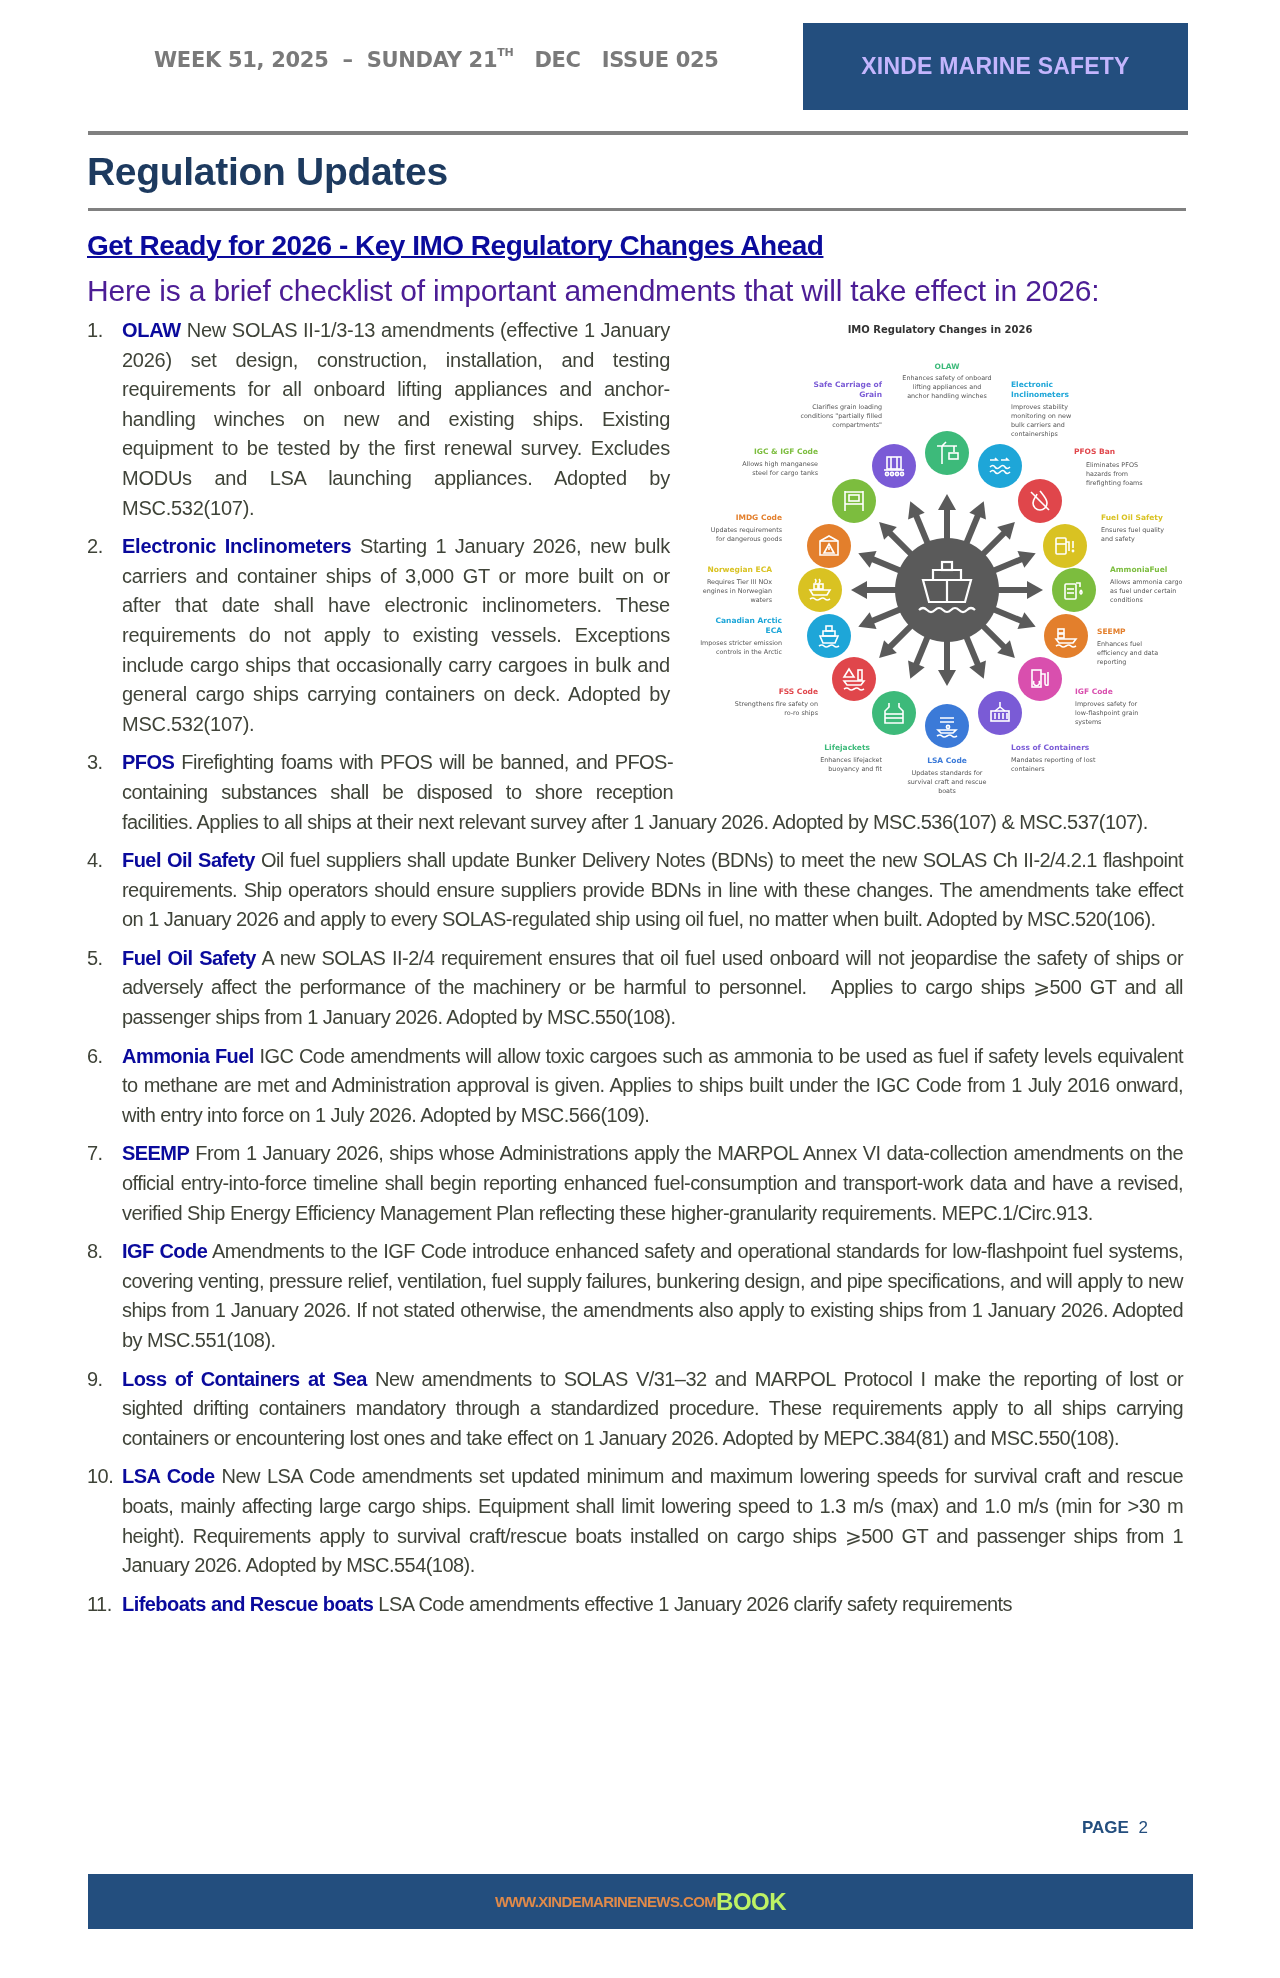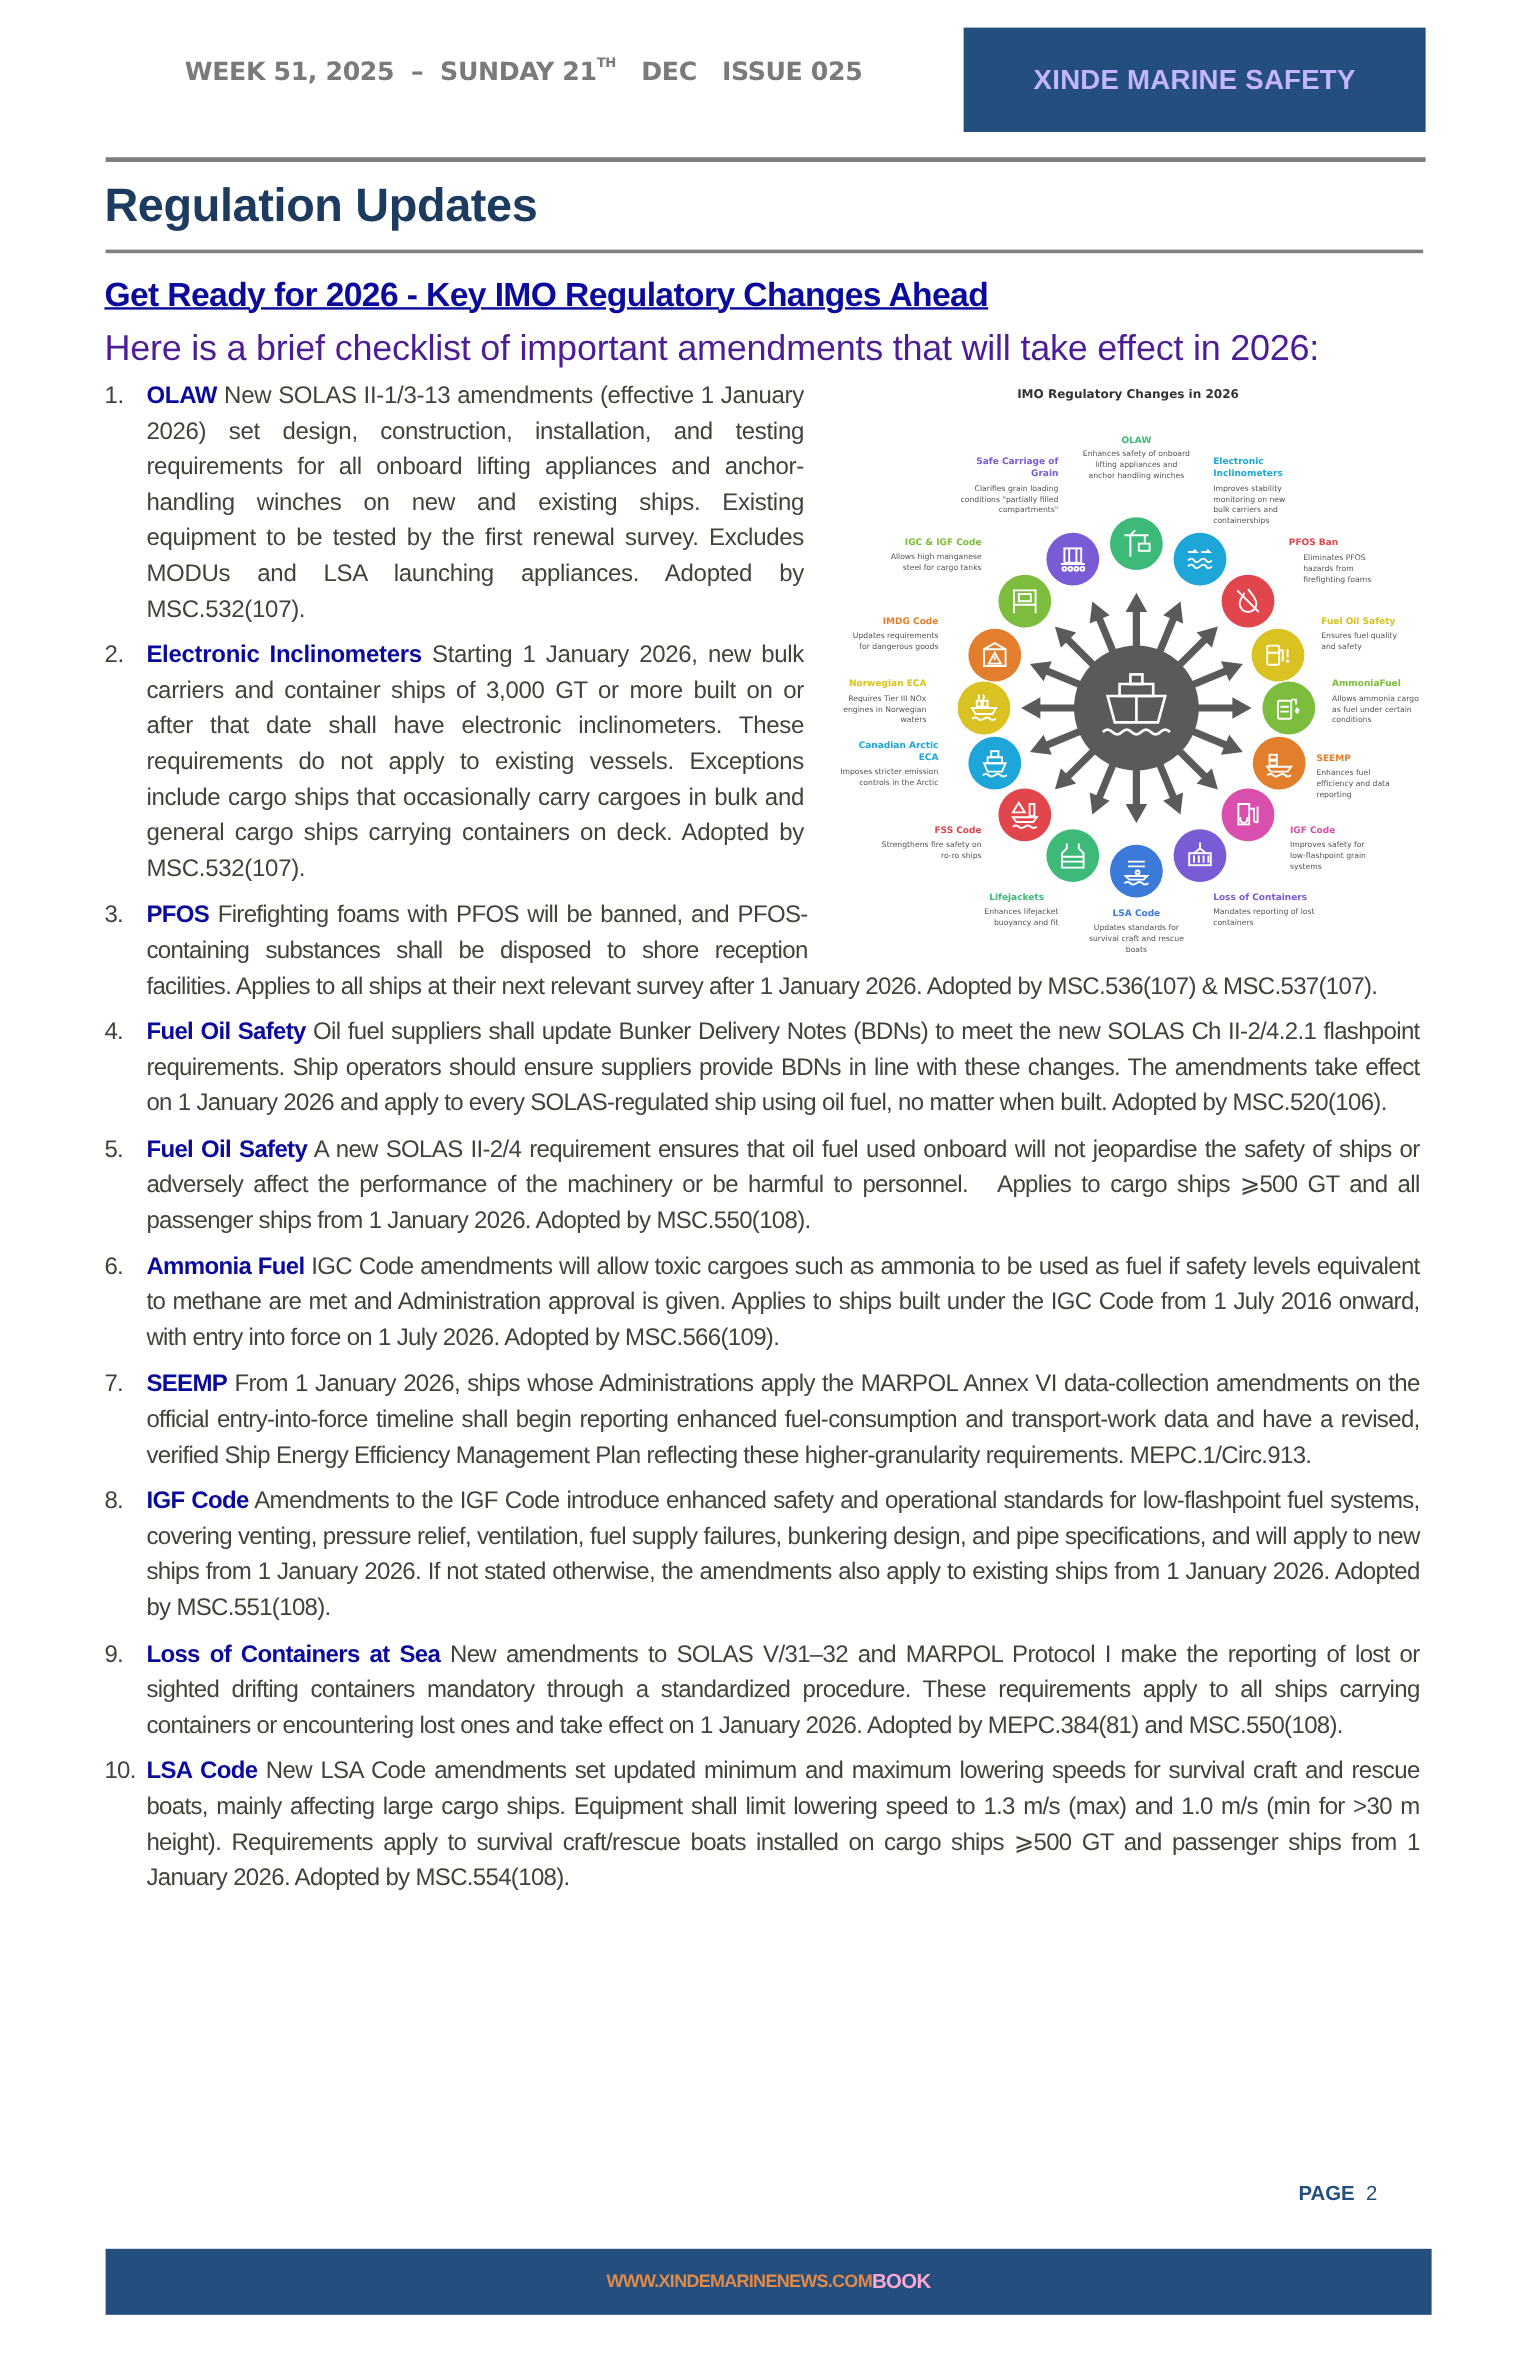--- a/index.html
+++ b/index.html
@@ -43,21 +43,21 @@
   .info-title { position: absolute; left: 0; width: 500px; top: 8px; text-align: center; font-size: 10px; font-weight: bold; color: #333; }
   .node-label { position: absolute; font-size: 7.5px; font-weight: bold; line-height: 10px; }
   .node-desc { position: absolute; font-size: 6.4px; color: #555; line-height: 9px; }
   .r { text-align: right; } .c { text-align: center; }
   .node-circle { position: absolute; width: 44px; height: 44px; border-radius: 50%; display: flex; align-items: center; justify-content: center; }
   .node-circle svg { width: 26px; height: 26px; }
 
   .page-label { position: absolute; left: 1082px; top: 1818px; font-size: 17px; font-weight: bold; color: #234e7e; white-space: pre; }
   .footer { position: absolute; left: 88px; top: 1874px; width: 1105px; height: 55px; background: #234e7e; display: flex; align-items: center; justify-content: center; }
   .footer .url { color: #e08a4a; font-size: 15px; font-weight: bold; letter-spacing: -0.6px; }
-  .footer .book { color: #f9a8d4; font-size: 17px; font-weight: bold; letter-spacing: -0.5px; }
+  .footer .book { color: #bef264; font-size: 24px; font-weight: bold; letter-spacing: -0.5px; }
 </style>
 </head>
 <body>
 
 <div class="header-date"><span>WEEK 51, 2025  –  SUNDAY 21</span><sup>TH</sup><span>   DEC   ISSUE 025</span></div>
 <div class="brand-box">
     <span>XINDE MARINE SAFETY</span>
   </div>
 <div class="rule top"></div>
 
@@ -278,19 +278,20 @@
   <div class="item narrow" style="width:583px"><span class="num">1.</span><span class="lead">OLAW</span><span> New SOLAS II-1/3-13 amendments (effective 1 January 2026) set design, construction, installation, and testing requirements for all onboard lifting appliances and anchor-handling winches on new and existing ships. Existing equipment to be tested by the first renewal survey. Excludes MODUs and LSA launching appliances. Adopted by MSC.532(107).</span></div>
   <div class="item narrow" style="width:583px"><span class="num">2.</span><span class="lead">Electronic Inclinometers</span><span> Starting 1 January 2026, new bulk carriers and container ships of 3,000 GT or more built on or after that date shall have electronic inclinometers. These requirements do not apply to existing vessels. Exceptions include cargo ships that occasionally carry cargoes in bulk and general cargo ships carrying containers on deck. Adopted by MSC.532(107).</span></div>
   <div class="item tight"><div style="float:right;width:510px;height:58px"></div><span class="num">3.</span><span class="lead">PFOS</span><span> Firefighting foams with PFOS will be banned, and PFOS-containing substances shall be disposed to shore reception facilities. Applies to all ships at their next relevant survey after 1 January 2026. Adopted by MSC.536(107) &amp; MSC.537(107).</span></div>
   <div class="item tight"><span class="num">4.</span><span class="lead">Fuel Oil Safety</span><span> Oil fuel suppliers shall update Bunker Delivery Notes (BDNs) to meet the new SOLAS Ch II-2/4.2.1 flashpoint requirements. Ship operators should ensure suppliers provide BDNs in line with these changes. The amendments take effect on 1 January 2026 and apply to every SOLAS-regulated ship using oil fuel, no matter when built. Adopted by MSC.520(106).</span></div>
   <div class="item tight" style="white-space:pre-wrap"><span class="num">5.</span><span class="lead">Fuel Oil Safety</span><span> A new SOLAS II-2/4 requirement ensures that oil fuel used onboard will not jeopardise the safety of ships or adversely affect the performance of the machinery or be harmful to personnel.   Applies to cargo ships ⩾500 GT and all passenger ships from 1 January 2026. Adopted by MSC.550(108).</span></div>
   <div class="item tight"><span class="num">6.</span><span class="lead">Ammonia Fuel</span><span> IGC Code amendments will allow toxic cargoes such as ammonia to be used as fuel if safety levels equivalent to methane are met and Administration approval is given. Applies to ships built under the IGC Code from 1 July 2016 onward, with entry into force on 1 July 2026. Adopted by MSC.566(109).</span></div>
   <div class="item tight"><span class="num">7.</span><span class="lead">SEEMP</span><span> From 1 January 2026, ships whose Administrations apply the MARPOL Annex VI data-collection amendments on the official entry-into-force timeline shall begin reporting enhanced fuel-consumption and transport-work data and have a revised, verified Ship Energy Efficiency Management Plan reflecting these higher-granularity requirements. MEPC.1/Circ.913.</span></div>
   <div class="item tight"><span class="num">8.</span><span class="lead">IGF Code</span><span> Amendments to the IGF Code introduce enhanced safety and operational standards for low-flashpoint fuel systems, covering venting, pressure relief, ventilation, fuel supply failures, bunkering design, and pipe specifications, and will apply to new ships from 1 January 2026. If not stated otherwise, the amendments also apply to existing ships from 1 January 2026. Adopted by MSC.551(108).</span></div>
   <div class="item tight"><span class="num">9.</span><span class="lead">Loss of Containers at Sea</span><span> New amendments to SOLAS V/31–32 and MARPOL Protocol I make the reporting of lost or sighted drifting containers mandatory through a standardized procedure. These requirements apply to all ships carrying containers or encountering lost ones and take effect on 1 January 2026. Adopted by MEPC.384(81) and MSC.550(108).</span></div>
   <div class="item tight"><span class="num">10.</span><span class="lead">LSA Code</span><span> New LSA Code amendments set updated minimum and maximum lowering speeds for survival craft and rescue boats, mainly affecting large cargo ships. Equipment shall limit lowering speed to 1.3 m/s (max) and 1.0 m/s (min for &gt;30 m height). Requirements apply to survival craft/rescue boats installed on cargo ships  ⩾500 GT and passenger ships from 1 January 2026. Adopted by MSC.554(108).</span></div>
+  <div class="item tight"><span class="num">11.</span><span class="lead">Lifeboats and Rescue boats</span><span> LSA Code amendments effective 1 January 2026 clarify safety requirements</span></div>
 </div>
 
 <div class="page-label"><span>PAGE</span>  <span style="font-weight:normal">2</span></div>
 <div class="footer">
   <span class="url">WWW.XINDEMARINENEWS.COM</span>
     <span class="book">BOOK</span>
 </div>
 
 </body></html>

